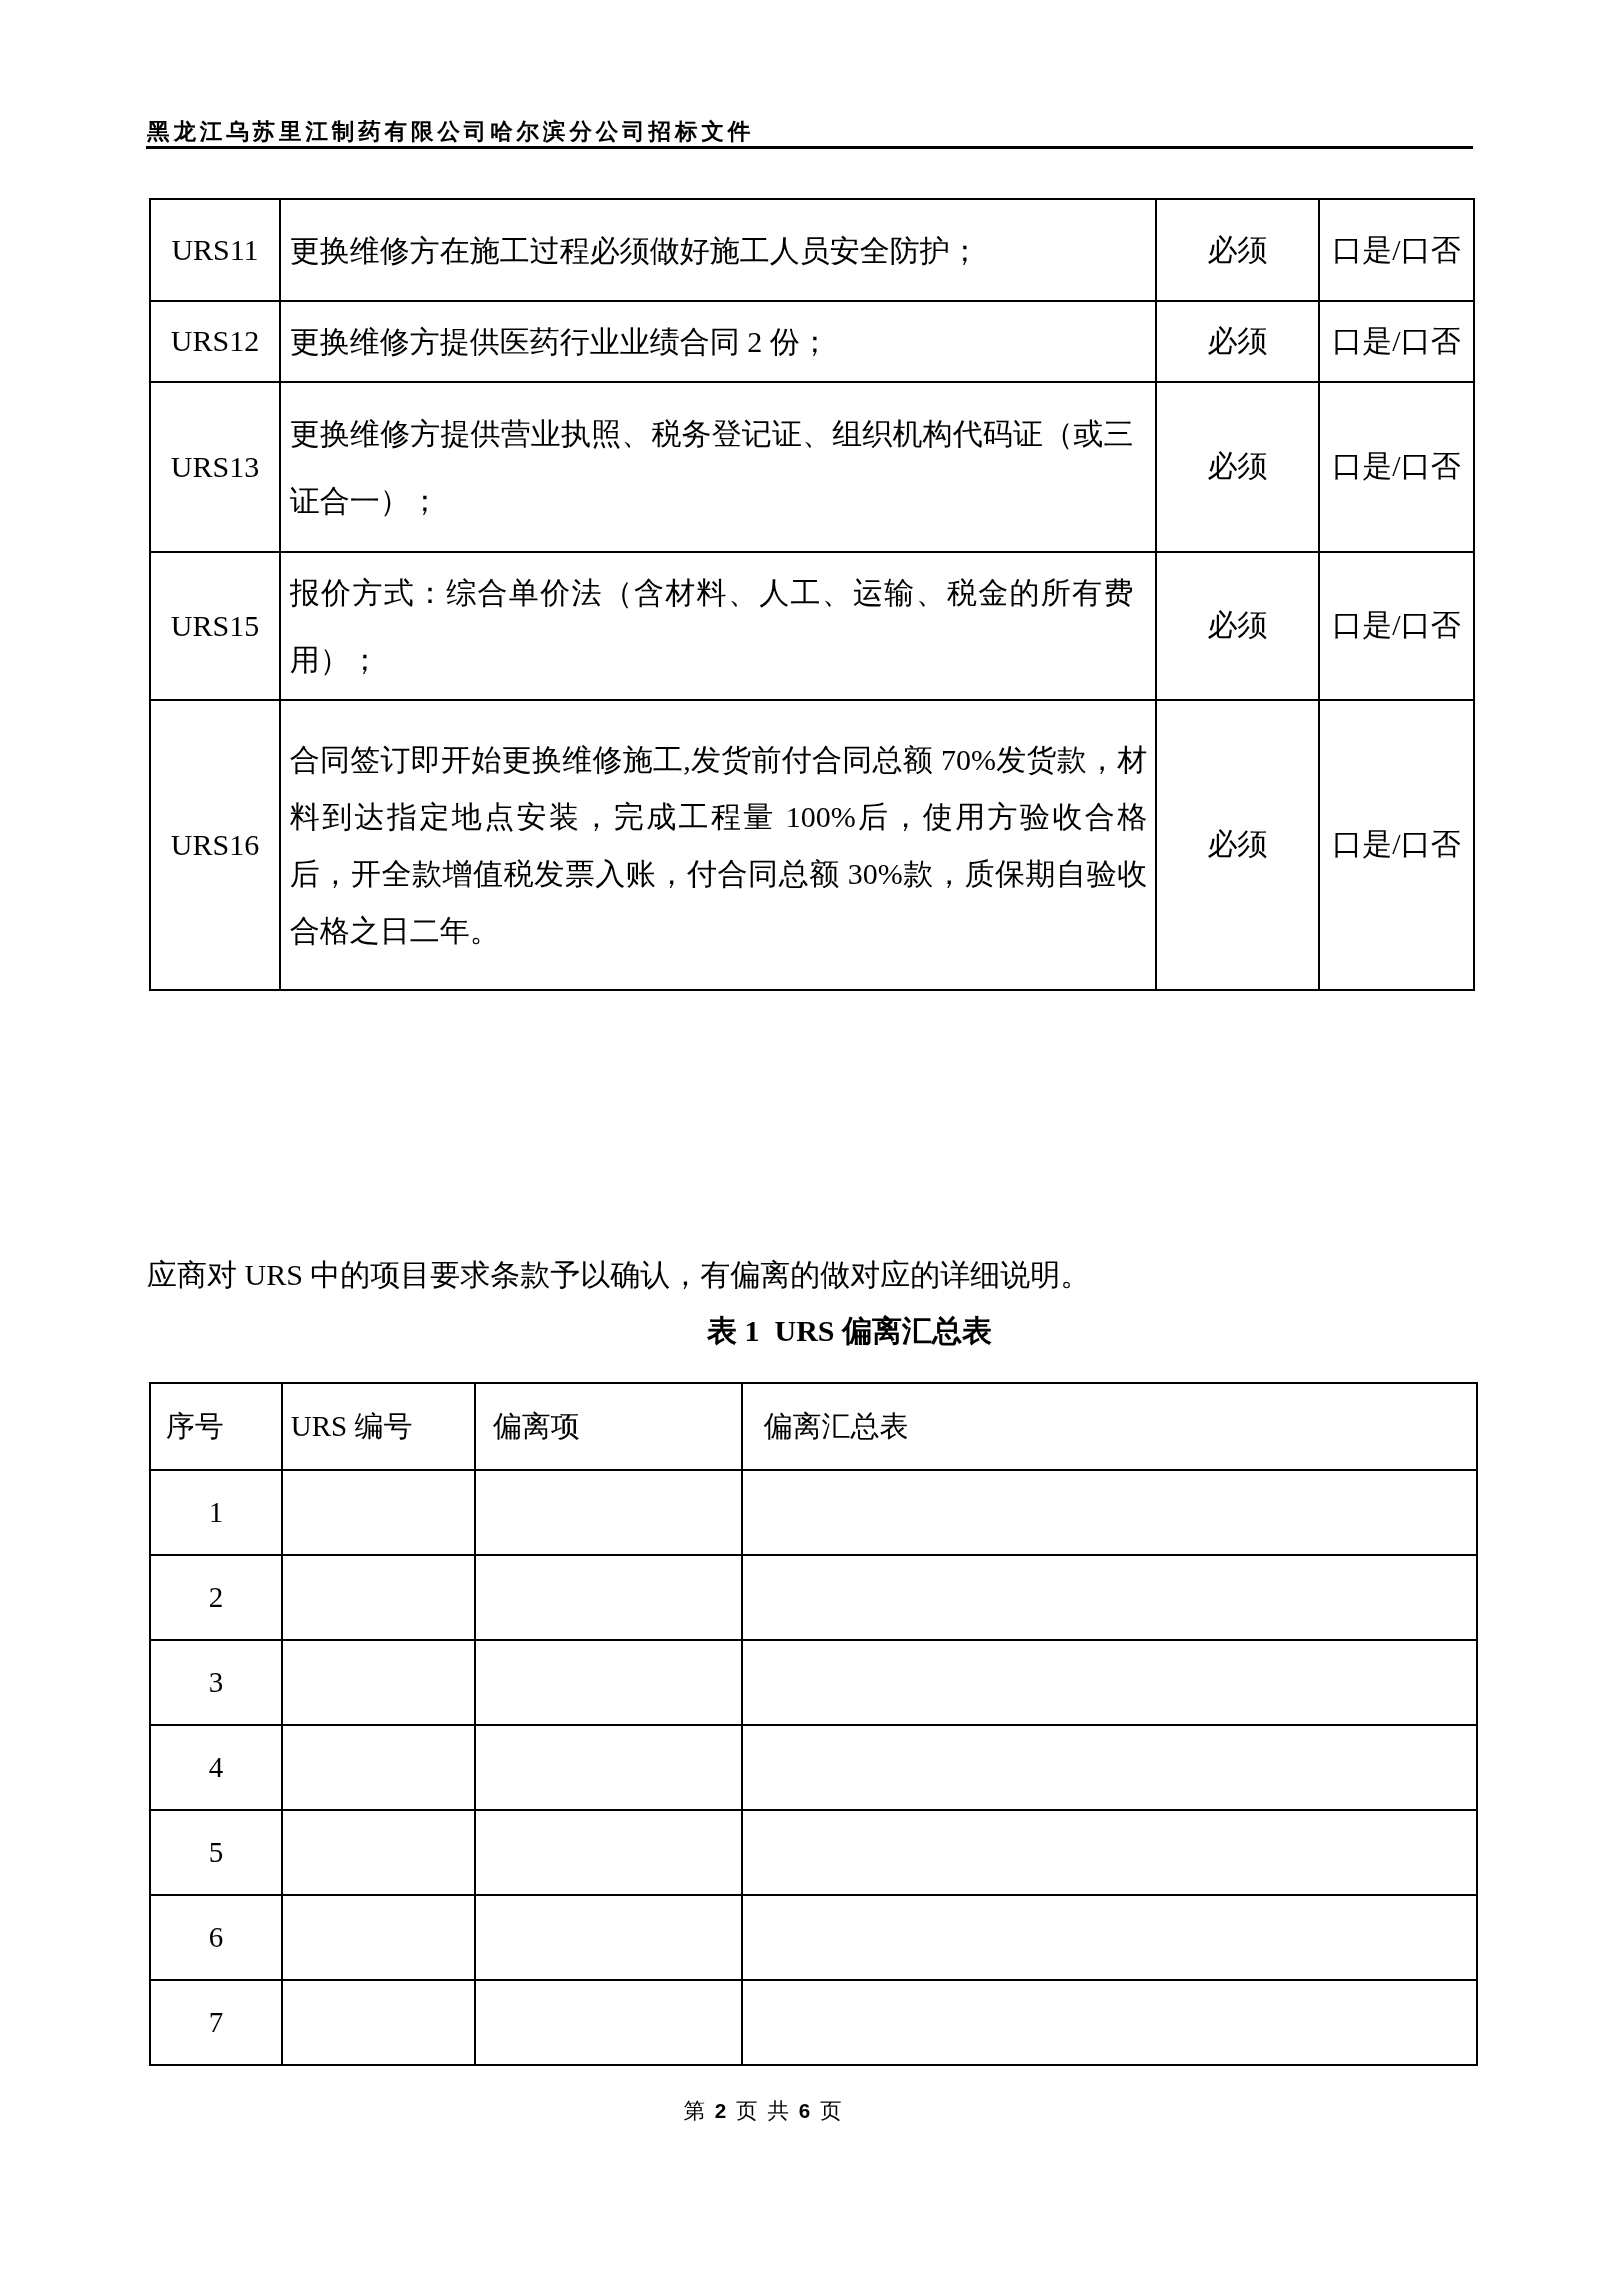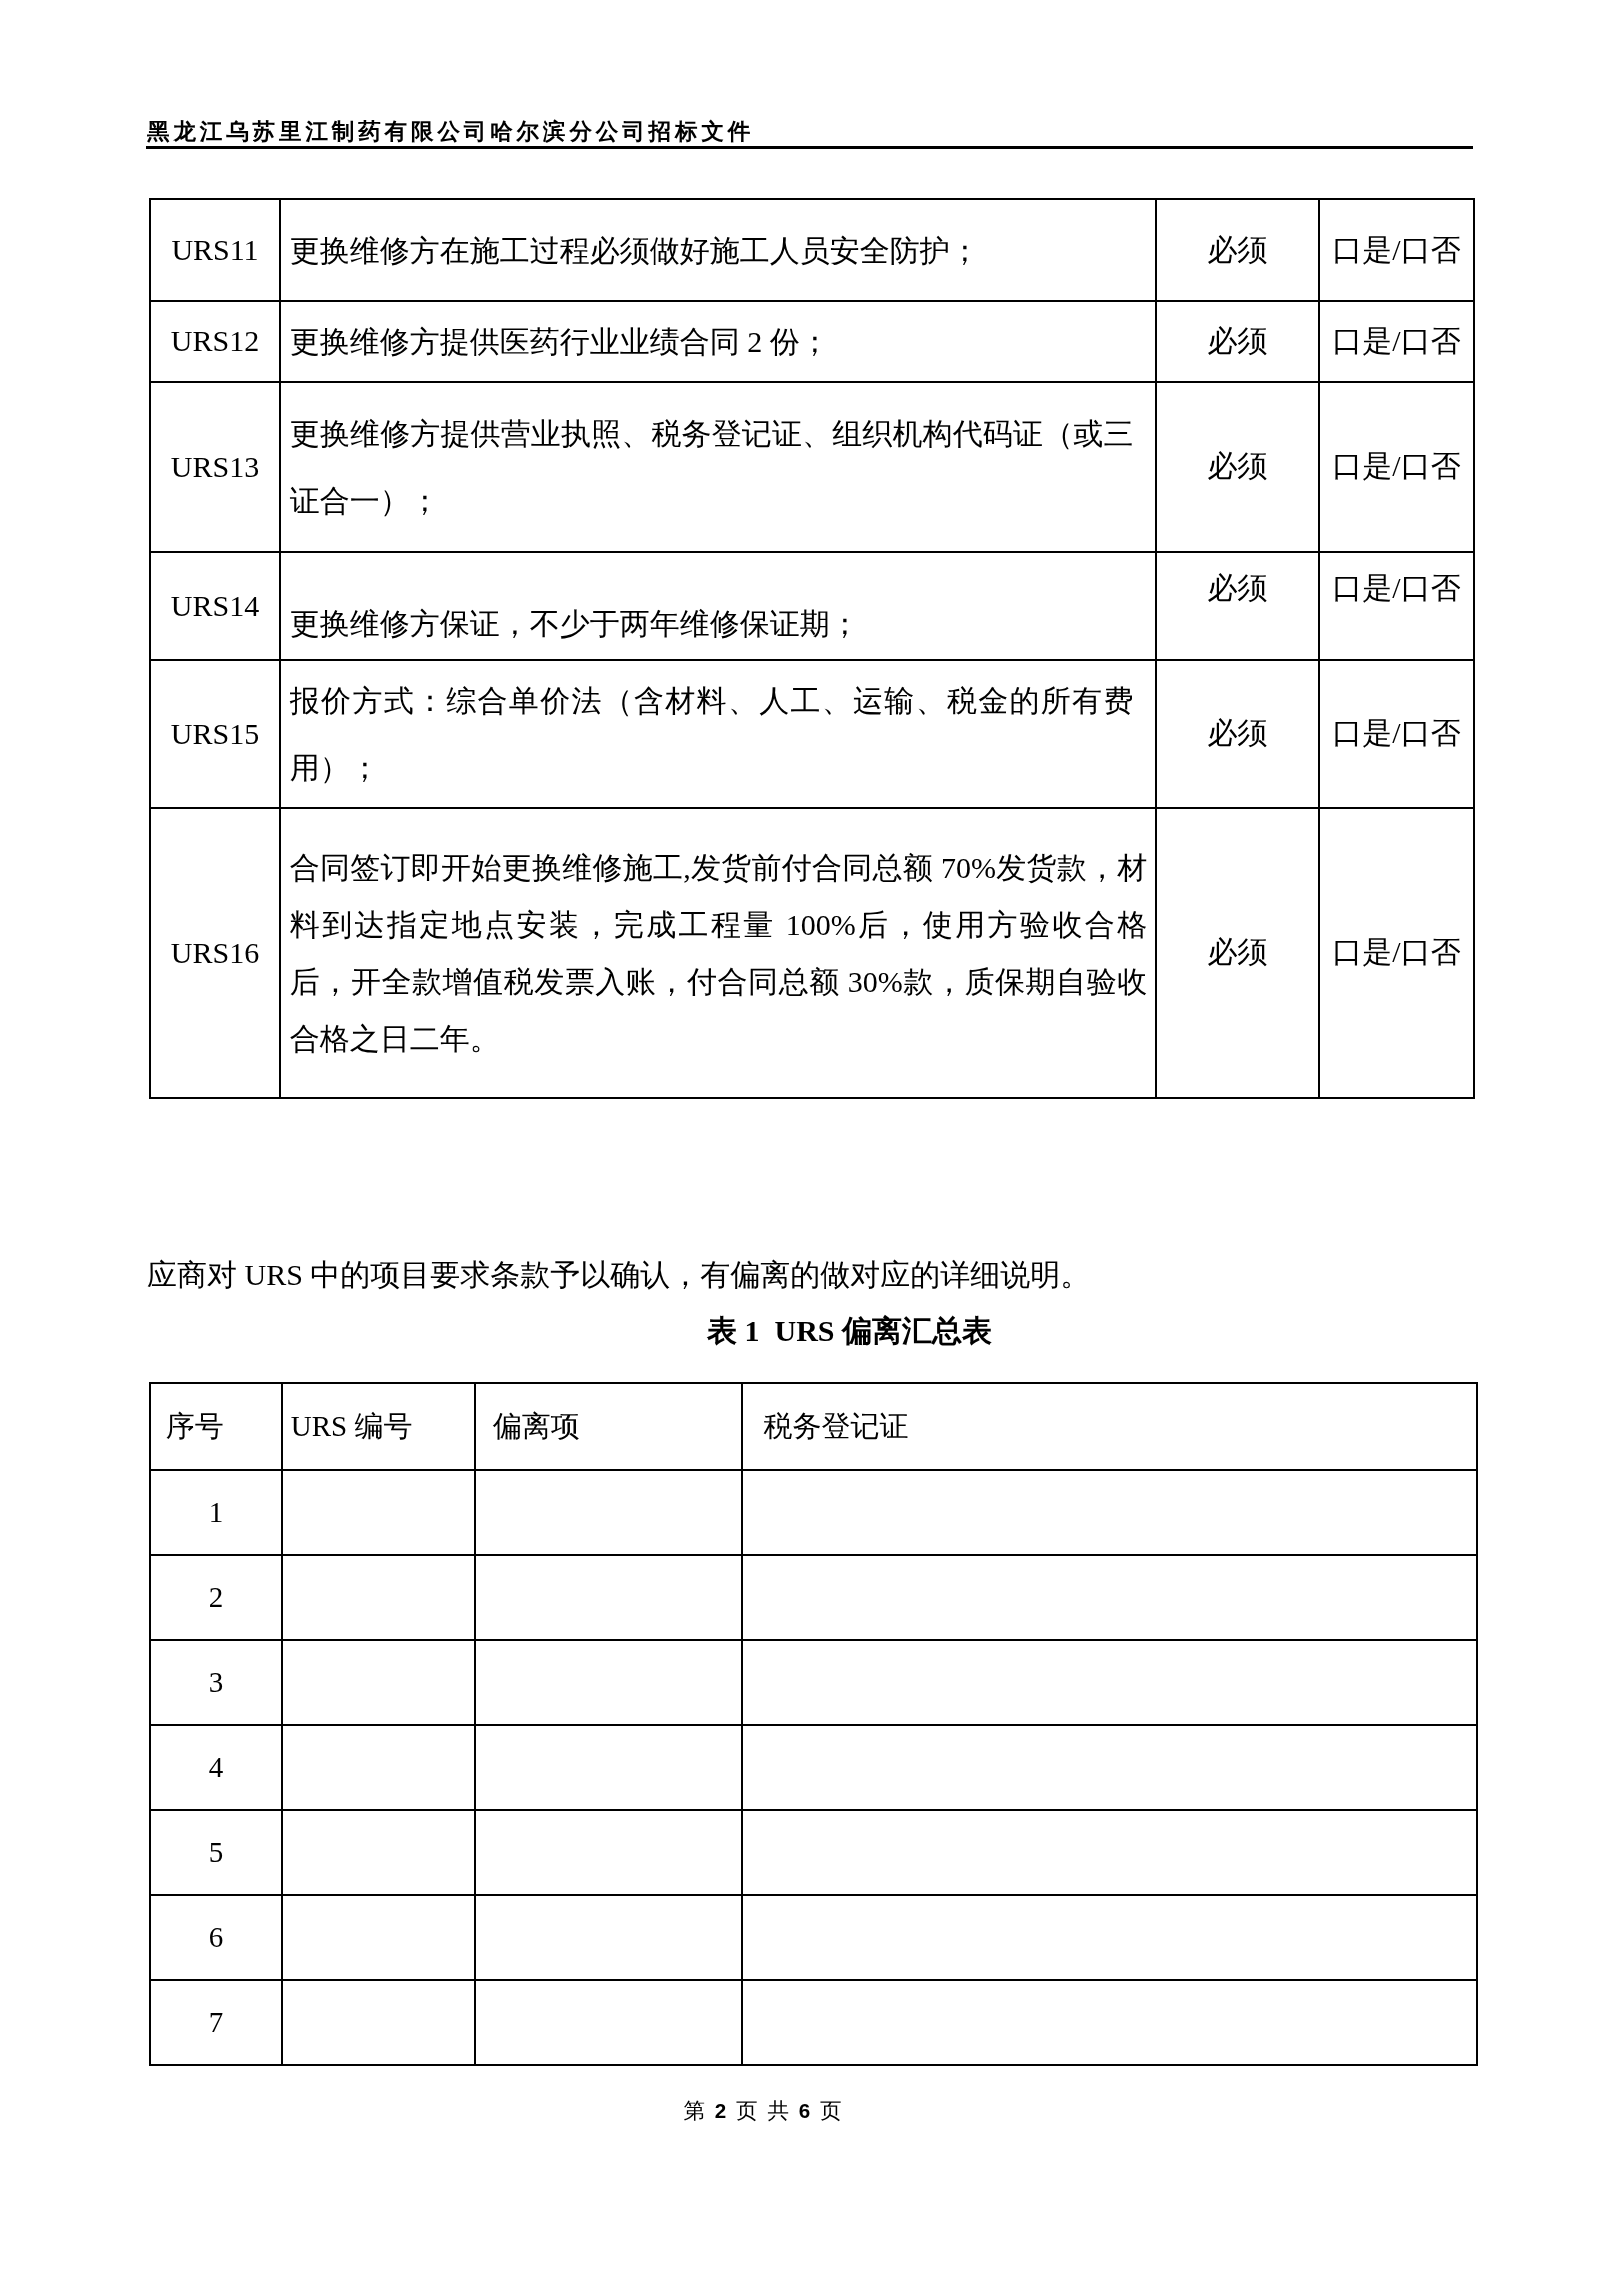--- a/index.html
+++ b/index.html
@@ -109,26 +109,20 @@
       <td class="c-req">更换维修方提供医药行业业绩合同 2 份；</td>
       <td class="c-need">必须</td>
       <td class="c-conf">口是/口否</td>
     </tr>
     <tr style="height:170px">
       <td class="c-id">URS13</td>
       <td class="c-req">更换维修方提供营业执照、税务登记证、组织机构代码证（或三证合一）；</td>
       <td class="c-need">必须</td>
       <td class="c-conf">口是/口否</td>
     </tr>
-    <tr class="stagger" style="height:108px">
-      <td class="c-id">URS14</td>
-      <td class="c-req">更换维修方保证，不少于两年维修保证期；</td>
-      <td class="c-need">必须</td>
-      <td class="c-conf">口是/口否</td>
-    </tr>
     <tr style="height:146px">
       <td class="c-id">URS15</td>
       <td class="c-req">报价方式：综合单价法（含材料、人工、运输、税金的所有费用）；</td>
       <td class="c-need">必须</td>
       <td class="c-conf">口是/口否</td>
     </tr>
     <tr style="height:290px">
       <td class="c-id">URS16</td>
       <td class="c-req tight">合同签订即开始更换维修施工,发货前付合同总额 70%发货款，材料到达指定地点安装，完成工程量 100%后，使用方验收合格后，开全款增值税发票入账，付合同总额 30%款，质保期自验收合格之日二年。</td>
       <td class="c-need">必须</td>
@@ -146,21 +140,21 @@
         <col style="width:132px">
         <col style="width:193px">
         <col style="width:267px">
         <col style="width:735px">
       </colgroup>
     <tbody>
         <tr class="h" style="height:87px">
       <td class="h1">序号</td>
       <td class="h2">URS 编号</td>
       <td class="h3">偏离项</td>
-      <td class="h4">税务登记证</td>
+      <td class="h4">偏离汇总表</td>
     </tr>
     <tr style="height:85px">
       <td class="c-num">1</td>
       <td></td>
       <td></td>
       <td></td>
     </tr>
     <tr style="height:85px">
       <td class="c-num">2</td>
       <td></td>

